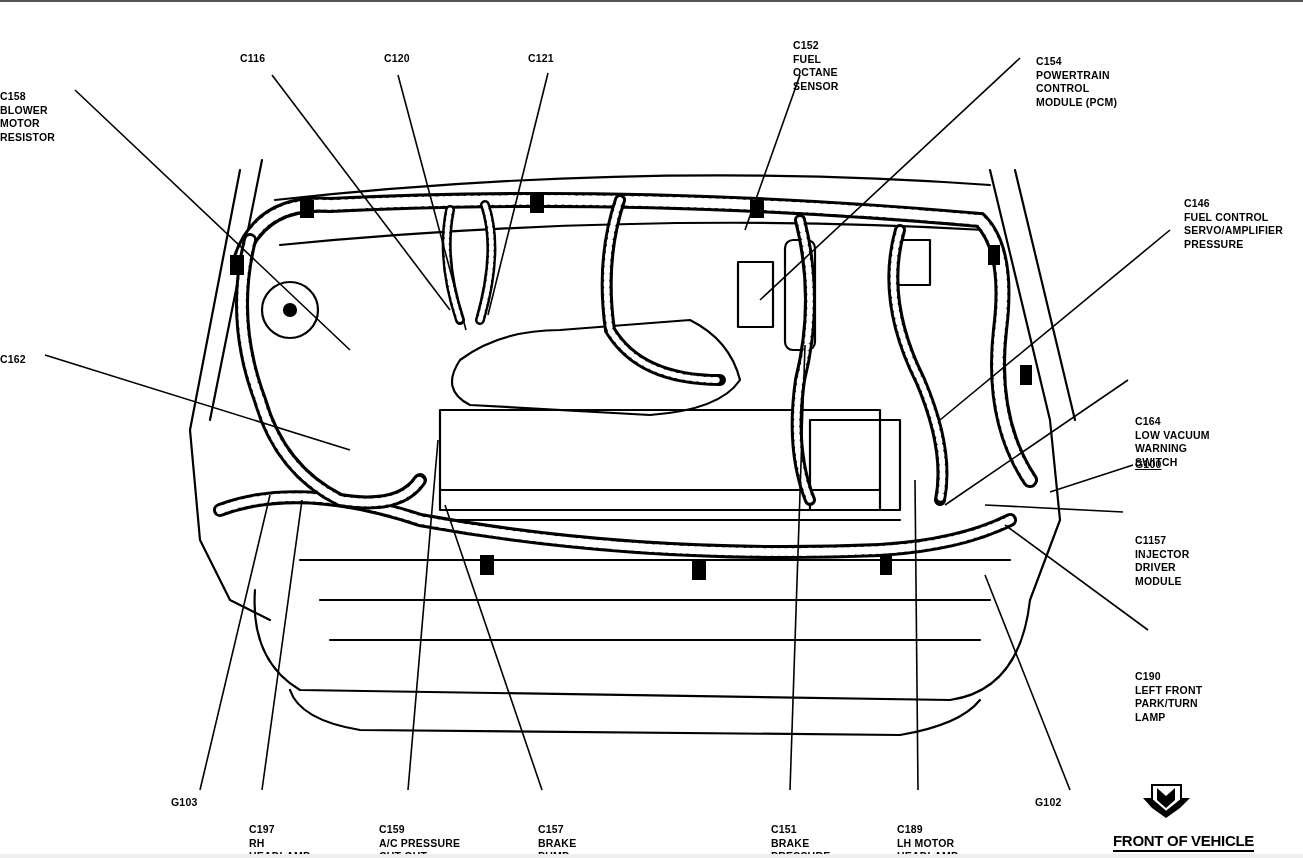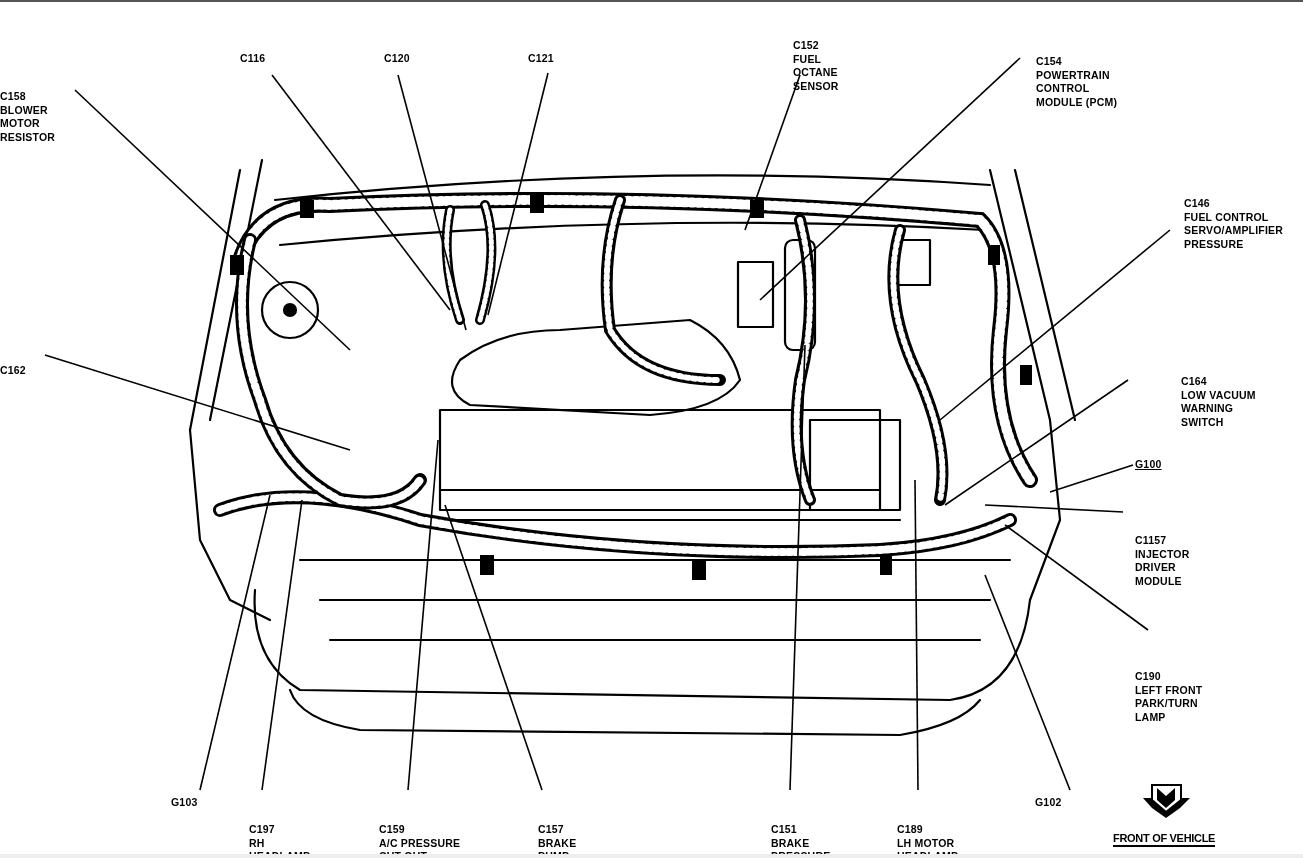--- a/index.html
+++ b/index.html
@@ -2,21 +2,21 @@
 <html><head>
 <meta charset="utf-8">
 <style>
   html, body { margin:0; padding:0; background:#fff; }
   body { width:1303px; height:858px; position:relative; overflow:hidden; font-family:"Liberation Sans", sans-serif; }
   .topbar { position:absolute; left:0; top:0; width:1303px; height:2px; background:#555; }
   .botbar { position:absolute; left:0; bottom:0; width:1303px; height:4px; background:#eee; }
   svg.art { position:absolute; left:0; top:0; }
   .lbl { position:absolute; font-weight:bold; font-size:10.5px; line-height:13.5px; color:#000; letter-spacing:0.2px; white-space:pre; }
   .lbl span { display:block; }
-  .fov { position:absolute; left:1113px; top:832px; font-weight:bold; font-size:11px; letter-spacing:-0.3px; color:#000; border-bottom:2px solid #000; padding-bottom:1px; }
+  .fov { position:absolute; left:1113px; top:832px; font-weight:bold; font-size:15px; letter-spacing:-0.3px; color:#000; border-bottom:2px solid #000; padding-bottom:1px; }
 </style>
 </head>
 <body>
 
 <div class="topbar"></div>
 
 <svg class="art" width="1303" height="858" viewBox="0 0 1303 858">
   <g fill="none" stroke="#000" stroke-width="2.2" stroke-linecap="round" stroke-linejoin="round">
 
     <path d="M240 170 L190 430 L200 540 L230 600 L270 620"></path>
@@ -118,22 +118,22 @@
 <div class="lbl" style="left:528px;top:52px;"><span>C121</span></div>
 <div class="lbl" style="left:793px;top:12px;">
   <span>C152</span><span>FUEL</span><span>OCTANE</span><span>SENSOR</span>
 </div>
 <div class="lbl" style="left:1036px;top:28px;">
   <span>C154</span><span>POWERTRAIN</span><span>CONTROL</span><span>MODULE (PCM)</span>
 </div>
 <div class="lbl" style="left:1184px;top:170px;">
   <span>C146</span><span>FUEL CONTROL</span><span>SERVO/AMPLIFIER</span><span>PRESSURE</span>
 </div>
-<div class="lbl" style="left:0;top:353px;margin-top:11px;"><span>C162</span></div>
-<div class="lbl" style="left:1135px;top:348px;margin-left:46px;">
+<div class="lbl" style="left:0;top:353px;"><span>C162</span></div>
+<div class="lbl" style="left:1135px;top:388px;">
   <span>C164</span><span>LOW VACUUM</span><span>WARNING</span><span>SWITCH</span>
 </div>
 <div class="lbl" style="left:1135px;top:458px;text-decoration:underline;"><span>G100</span></div>
 <div class="lbl" style="left:1135px;top:507px;">
   <span>C1157</span><span>INJECTOR</span><span>DRIVER</span><span>MODULE</span>
 </div>
 <div class="lbl" style="left:1135px;top:643px;">
   <span>C190</span><span>LEFT FRONT</span><span>PARK/TURN</span><span>LAMP</span>
 </div>
 <div class="lbl" style="left:171px;top:796px;"><span>G103</span></div>

